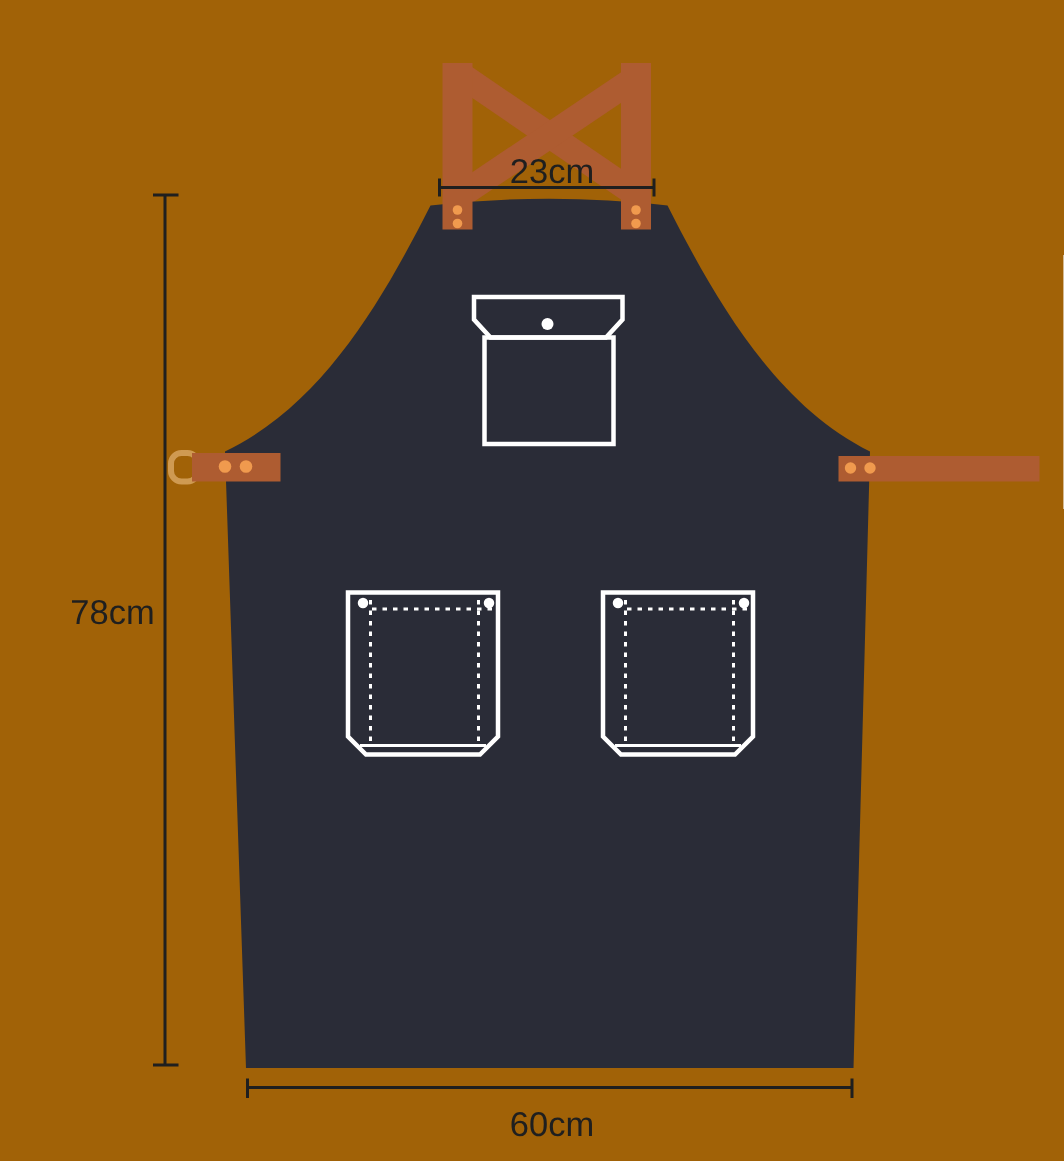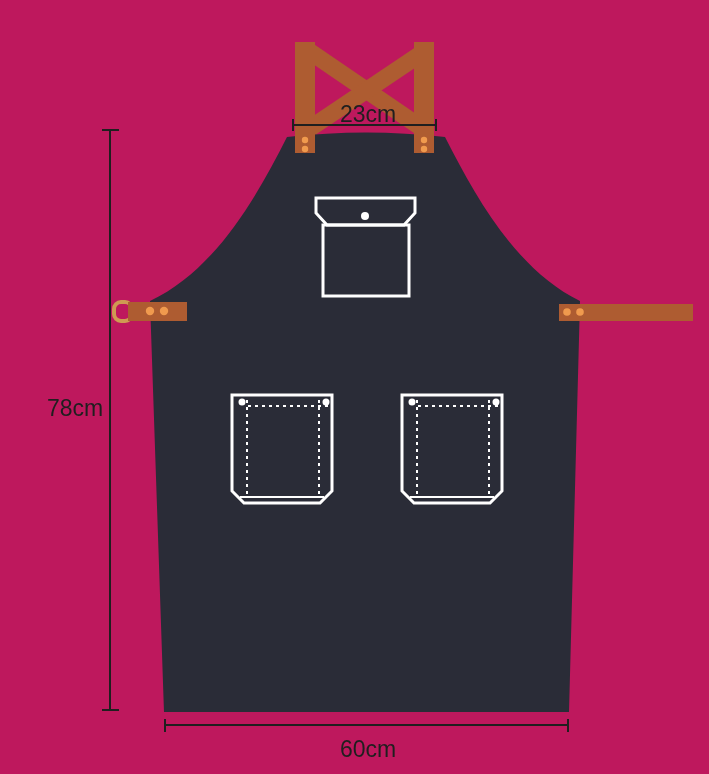--- a/index.html
+++ b/index.html
@@ -4,21 +4,21 @@
 <style>
   html, body {
     margin: 0;
     padding: 0;
     background: #ffffff;
   }
   .stage {
     position: relative;
     width: 709px;
     height: 774px;
-    background: #be185d;
+    background: #a16207;
     overflow: hidden;
     font-family: "Liberation Sans", sans-serif;
   }
   svg { display: block; }
 
   .pocket-line {
     fill: none;
     stroke: #ffffff;
     stroke-width: 3;
     stroke-linejoin: miter;

